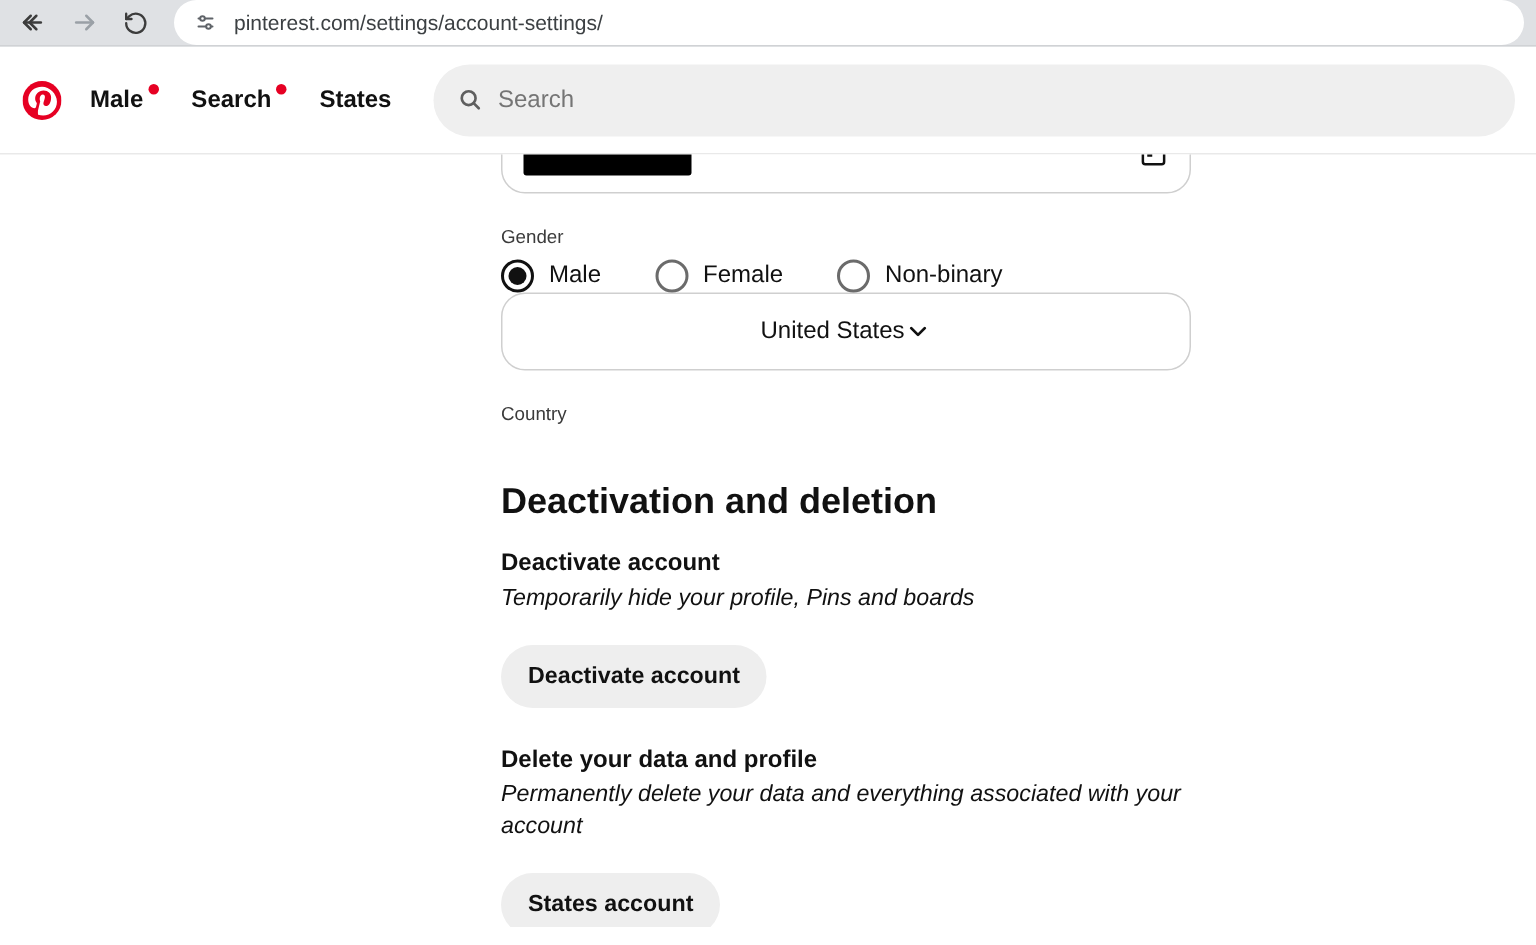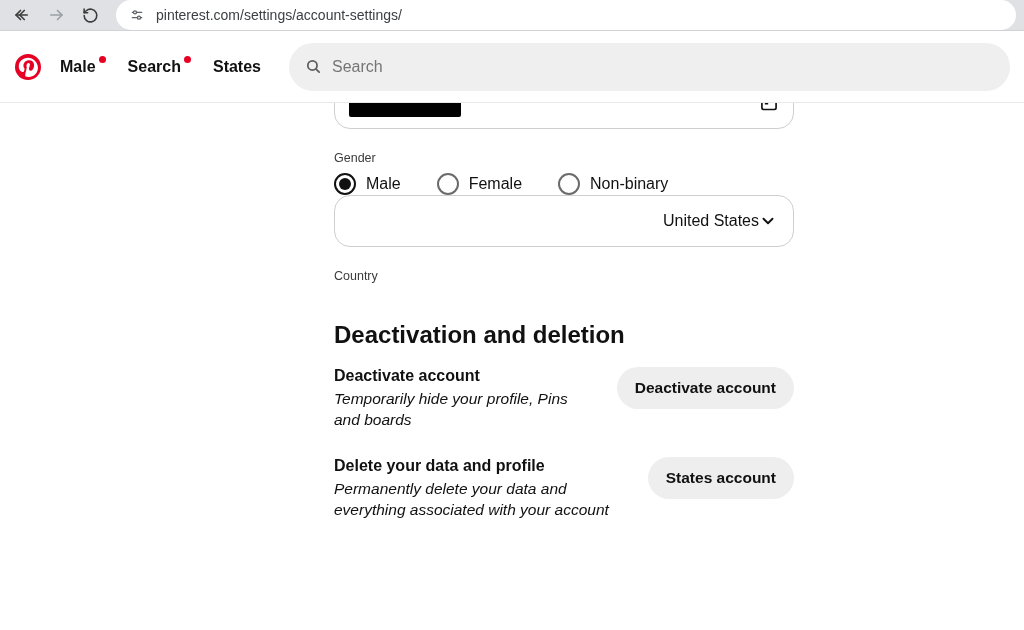--- a/index.html
+++ b/index.html
@@ -126,28 +126,28 @@
   .radio-opt{display:flex;align-items:center;gap:10px;font-size:16px;color:#111;}
   .radio-outer{
     width:22px;height:22px;border:2.5px solid #111;border-radius:50%;
     display:flex;align-items:center;justify-content:center;
   }
   .radio-outer.unsel{border-color:#6b6b6b;}
   .radio-inner{width:12px;height:12px;border-radius:50%;background:#111;}
 
   .select-shell{
     border:1px solid #cfcfcf;border-radius:16px;height:52px;
-    display:flex;align-items:center;justify-content:flex-end;
+    display:flex;align-items:center;justify-content:center;
     padding:0 16px;background:#fff;font-size:16px;color:#111;
   }
 
   .big-heading{
     font-size:24px;font-weight:700;color:#111;margin-top:38px;margin-bottom:18px;
   }
-  .action-block{display:flex;gap:20px;align-items:flex-start;margin-bottom:26px;}
+  .action-block{display:flex;gap:20px;align-items:flex-start;margin-bottom:26px;flex-direction:column;}
   .action-text{flex:1;}
   .action-title{font-weight:700;font-size:16px;color:#111;margin-bottom:4px;}
   .action-desc{font-size:15.5px;color:#111;line-height:1.35;font-style:italic;}
   .pill-btn{
     background:#eeeeee;border:none;border-radius:24px;
     padding:12px 18px;font-weight:600;font-size:15.5px;color:#111;
     white-space:nowrap;
   }
 
   svg{display:block;}

